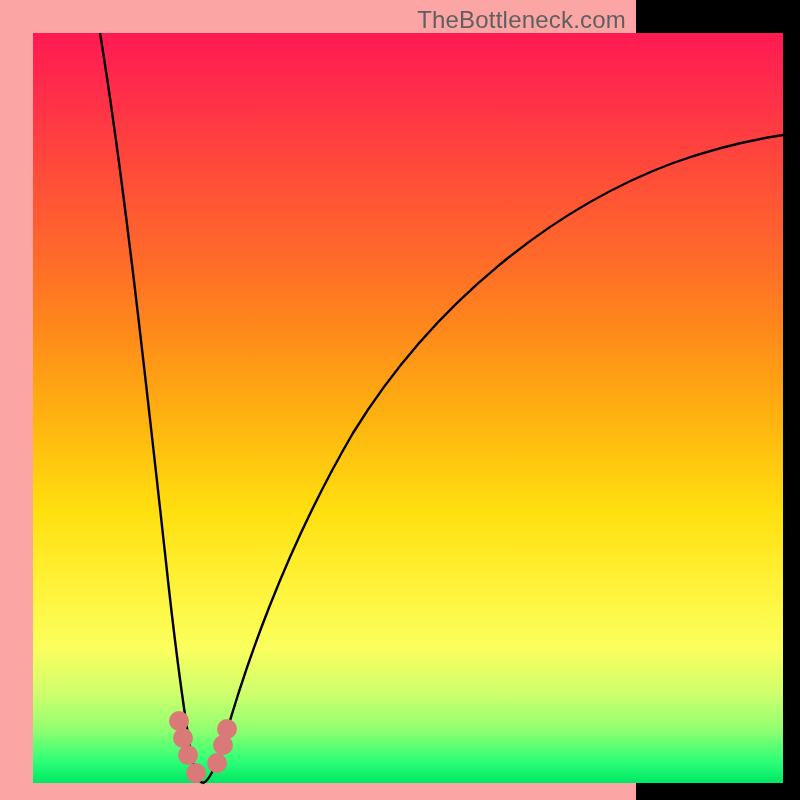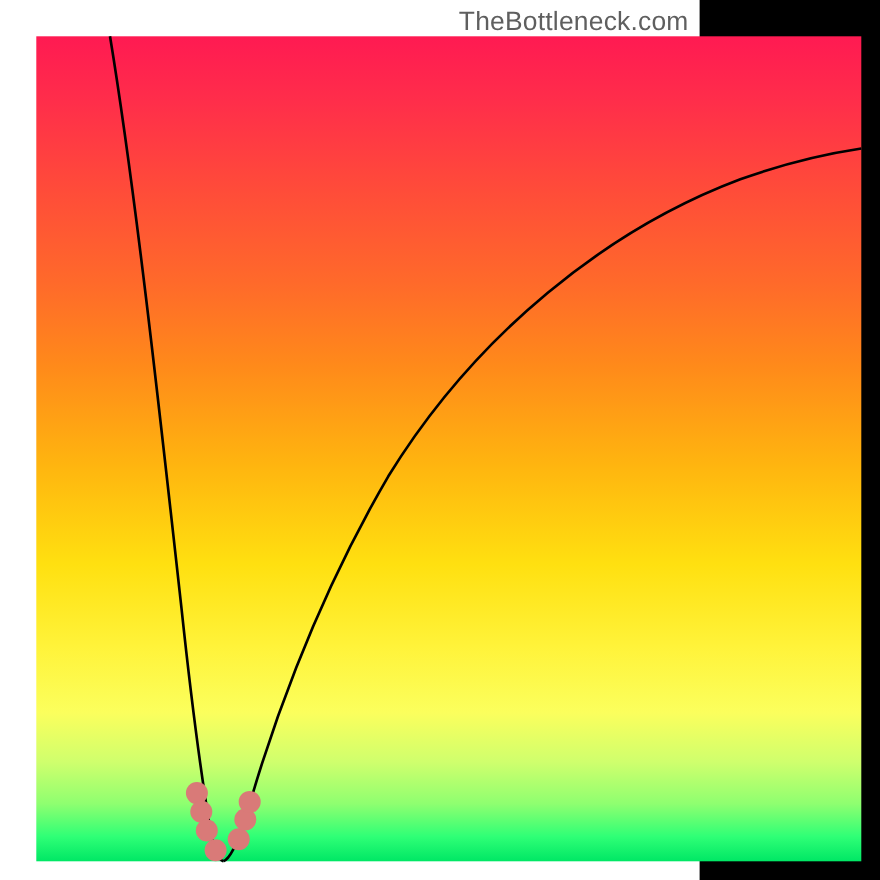--- a/index.html
+++ b/index.html
@@ -10,21 +10,21 @@
     background: #000;
     overflow: hidden;
     font-family: Arial, Helvetica, sans-serif;
   }
   .frame {
     position: absolute;
     left: 0;
     top: 0;
     width: 636px;
     height: 800px;
-    background: #ffffff;
+    background: #fca5a5;
   }
   .plot {
     position: absolute;
     left: 33px;
     top: 33px;
     width: 750px;
     height: 750px;
     background: linear-gradient(to bottom,
       #ff1a52 0%,
       #ff2e4a 8%,

